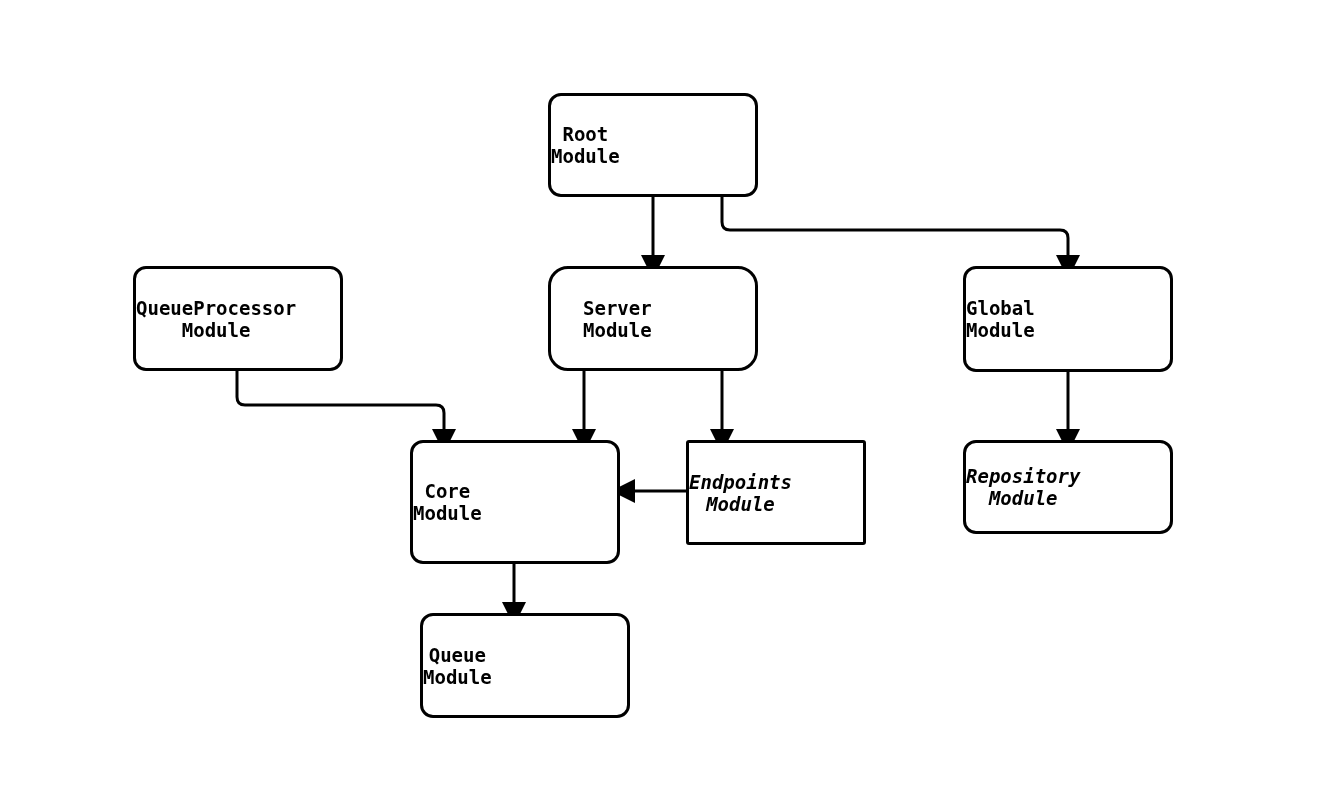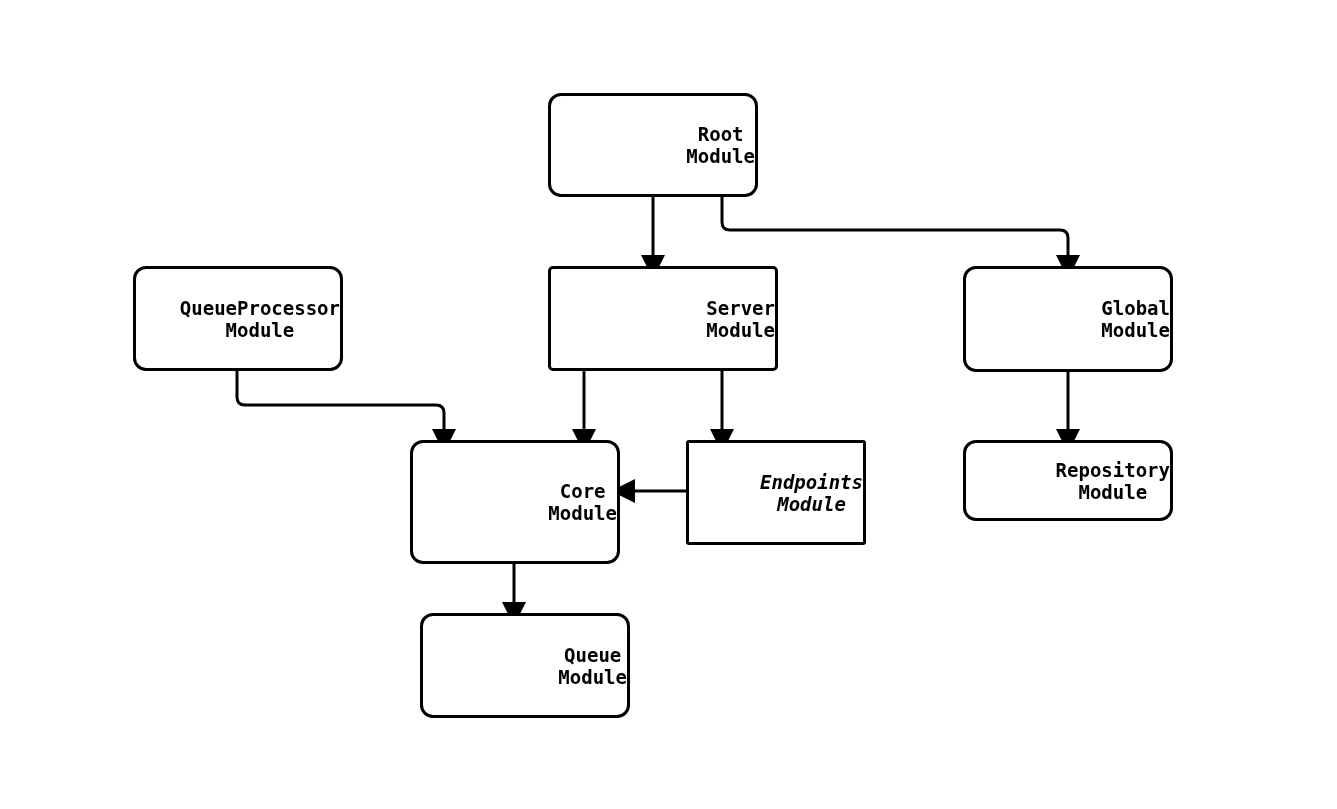--- a/index.html
+++ b/index.html
@@ -27,21 +27,21 @@
     pointer-events: none;
   }
   .node {
     position: absolute;
     box-sizing: border-box;
     background: #ffffff;
     border: 3px solid #000000;
     border-radius: 13px;
     display: flex;
     align-items: center;
-    justify-content: flex-end;
+    justify-content: flex-start;
     z-index: 2;
   }
   .node-label {
     font-family: "DejaVu Sans Mono", "Liberation Mono", monospace;
     font-size: 19px;
     font-weight: 700;
     line-height: 22px;
     color: #000000;
     text-align: center;
     white-space: pre;
@@ -74,41 +74,41 @@
   <div class="node" style="left: 548px; top: 93px; width: 210px; height: 104px; border-color: rgb(0, 0, 0); border-width: 3px; border-radius: 13px;">
     <div class="node-label">Root
 Module</div>
   </div>
 
   <div class="node" style="left: 133px; top: 266px; width: 210px; height: 105px; border-color: rgb(0, 0, 0); border-width: 3px; border-radius: 13px;">
     <div class="node-label">QueueProcessor
 Module</div>
   </div>
 
-  <div class="node" style="left: 548px; top: 266px; width: 230px; height: 105px; border-color: rgb(0, 0, 0); border-width: 3px; border-radius: 5px;">
+  <div class="node" style="left: 548px; top: 266px; width: 210px; height: 105px; border-color: rgb(0, 0, 0); border-width: 3px; border-radius: 20px; padding-left: 32px;">
     <div class="node-label">Server
 Module</div>
   </div>
 
   <div class="node" style="left: 963px; top: 266px; width: 210px; height: 106px; border-color: rgb(0, 0, 0); border-width: 3px; border-radius: 13px;">
     <div class="node-label">Global
 Module</div>
   </div>
 
   <div class="node" style="left: 410px; top: 440px; width: 210px; height: 124px; border-color: rgb(0, 0, 0); border-width: 3px; border-radius: 13px;">
     <div class="node-label">Core
 Module</div>
   </div>
 
   <div class="node" style="left: 686px; top: 440px; width: 180px; height: 105px; border-color: rgb(0, 0, 0); border-width: 3px; border-radius: 3px; font-style: italic;">
     <div class="node-label">Endpoints
 Module</div>
   </div>
 
-  <div class="node" style="left: 963px; top: 440px; width: 210px; height: 81px; border-color: rgb(0, 0, 0); border-width: 3px; border-radius: 13px;">
+  <div class="node" style="left: 963px; top: 440px; width: 210px; height: 94px; border-color: rgb(0, 0, 0); border-width: 3px; border-radius: 13px; font-style: italic;">
     <div class="node-label">Repository
 Module</div>
   </div>
 
   <div class="node" style="left: 410px; top: 613px; width: 210px; height: 105px; border-color: rgb(0, 0, 0); border-width: 3px; border-radius: 13px; margin-left: 10px;">
     <div class="node-label">Queue
 Module</div>
   </div>
 
 </div>

